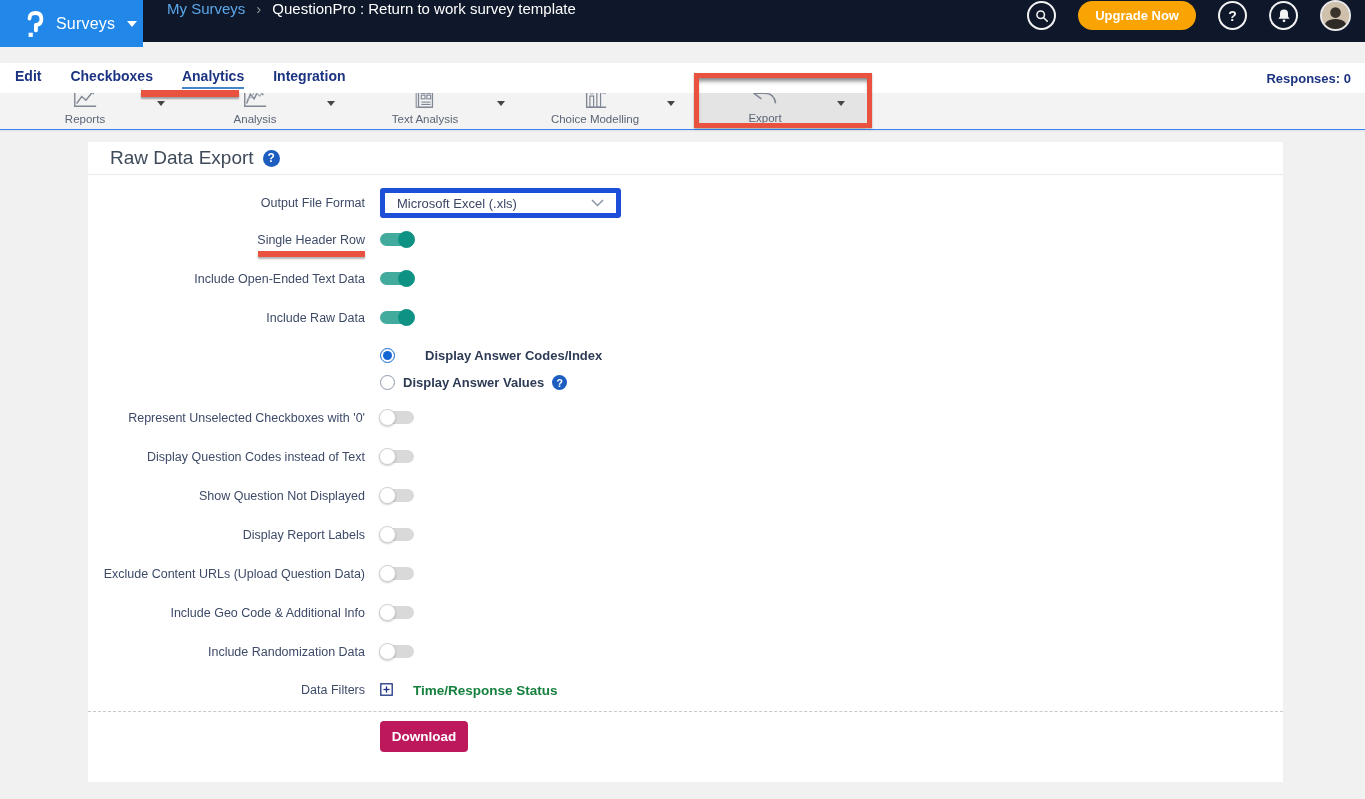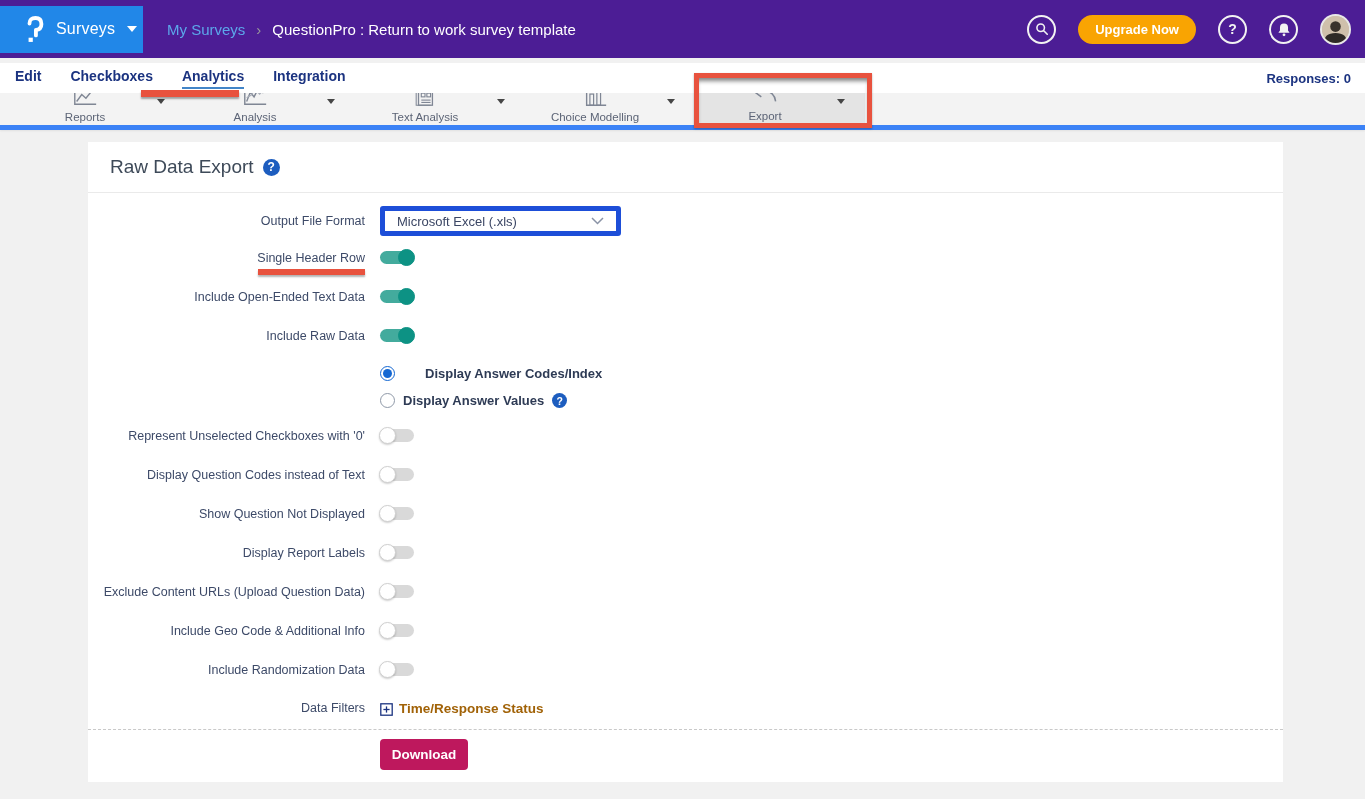--- a/index.html
+++ b/index.html
@@ -1,21 +1,21 @@
 <!DOCTYPE html>
 <html><head>
 <meta charset="utf-8">
 <style>
   * { margin:0; padding:0; box-sizing:border-box; }
   html,body { background:#e9e9e9; }
   body { font-family:"Liberation Sans", sans-serif; }
   #page { position:relative; width:1365px; height:799px; background:#f1f1f1; overflow:hidden; }
 
   
-  .topbar { position:absolute; left:0; top:0; width:1365px; height:58px; background:#4c1d95; display:flex; align-items:center; }
+  .topbar { position:absolute; left:0; top:0; width:1365px; height:42px; background:#0f172a; display:flex; align-items:flex-start; }
   .logo-box { width:143px; height:47px; background:#2187e8; display:flex; align-items:center; padding-left:24px; gap:10px; cursor:pointer; }
   .logo-box .prod { color:#fff; font-size:16px; letter-spacing:.2px; }
   .caret-w { width:0; height:0; border-left:5px solid transparent; border-right:5px solid transparent; border-top:6px solid #fff; margin-left:2px; }
   .crumbs { display:flex; align-items:center; margin-left:24px; gap:11px; }
   .crumb-parent { color:#5ca7ea; font-size:15px; cursor:pointer; }
   .crumb-sep { color:#9a9a9a; font-size:15px; }
   .crumb-current { color:#ffffff; font-size:15px; }
   .top-right { margin-left:auto; display:flex; align-items:center; gap:22px; padding-right:14px; }
   .circ-btn { width:29px; height:29px; border:2px solid #f2f2f2; border-radius:50%; display:flex; align-items:center; justify-content:center; color:#f2f2f2; font-size:14px; font-weight:bold; cursor:pointer; }
   .upgrade { height:29px; border-radius:15px; background:#f9a402; color:#fff; font-size:13px; font-weight:bold; display:flex; align-items:center; padding:0 17px; cursor:pointer; border:none; }
@@ -23,33 +23,33 @@
 
   
   .navrow { position:absolute; left:0; top:63px; width:1365px; height:30px; background:#ffffff; z-index:5; }
   .tabs { display:flex; padding-left:15px; align-items:flex-start; padding-top:5px; }
   .tab { color:#1b3380; font-size:14px; font-weight:bold; margin-right:29px; cursor:pointer; padding-bottom:3px; }
   .tab.on { border-bottom:2px solid #4285c8; }
   .responses { position:absolute; right:14px; top:8px; color:#1b3380; font-size:13px; font-weight:bold; }
   .annot-tab { position:absolute; left:141px; top:27px; width:98px; height:7px; background:#e8523e; box-shadow:0 2px 2px rgba(0,0,0,.35); z-index:6; }
 
   
-  .toolbar { position:absolute; left:0; top:77px; width:1365px; height:53px; background:#f3f3f3; border-top:1px solid #e4e4e4; border-bottom:5px solid #3b82f6; box-shadow:0 1px 2px rgba(0,0,0,.07); }
+  .toolbar { position:absolute; left:0; top:77px; width:1365px; height:53px; background:#f3f3f3; border-top:1px solid #e4e4e4; border-bottom:1px solid #3b82f6; box-shadow:0 1px 2px rgba(0,0,0,.07); }
   .tb-group { position:absolute; top:0; height:100%; width:170px; }
   .tb-group.on { background:#e4e4e4; }
   .tb-main { position:absolute; left:0; top:0; width:140px; height:100%; display:flex; flex-direction:column; align-items:center; justify-content:center; cursor:pointer; padding-top:2px; }
   .tb-label { font-size:11.5px; color:#5c6476; margin-top:3px; }
   .tb-caret { position:absolute; right:12px; top:0; height:100%; width:24px; display:flex; align-items:center; justify-content:center; cursor:pointer; }
   .caret-d { width:0; height:0; border-left:4.5px solid transparent; border-right:4.5px solid transparent; border-top:5.5px solid #454545; }
   .annot-box { position:absolute; left:694px; top:-5px; width:178px; height:55px; border:5px solid #e8523e; box-shadow:inset 0 5px 4px -2px rgba(30,30,30,.55), 0 1px 2px rgba(0,0,0,.3); z-index:7; pointer-events:none; }
   .tbicon { display:block; }
 
   
   .panel { position:absolute; left:88px; top:142px; width:1195px; height:640px; background:#ffffff; }
-  .panel-head { height:51px; display:flex; align-items:center; gap:9px; padding:0 22px; border-bottom:1px solid #eaeaea;text-align:center; }
+  .panel-head { height:33px; display:flex; align-items:center; gap:9px; padding:0 22px; border-bottom:1px solid #eaeaea;text-align:center; }
   .panel-title { font-size:19px; color:#3e4a59; }
   .help { width:17px; height:17px; border-radius:50%; background:#1d5dbf; color:#fff; font-size:12px; font-weight:bold; display:inline-flex; align-items:center; justify-content:center; cursor:pointer; flex:0 0 auto; }
   .help.sm { width:15px; height:15px; font-size:10.5px; }
 
   .form { padding-top:13px; }
   .frow { display:flex; align-items:center; }
   .flabel { width:277px; text-align:right; font-size:12.5px; font-weight:normal; color:#3d4a68; position:relative; line-height:16px; }
   .fctrl { margin-left:15px; display:flex; align-items:center; }
   .annot-underline { position:absolute; right:0; bottom:-9px; width:107px; height:6px; background:#e8523e; box-shadow:0 2px 2px rgba(0,0,0,.3); }
 
@@ -60,21 +60,21 @@
   .toggle .knob { position:absolute; top:-2px; left:-1px; width:17px; height:17px; border-radius:50%; background:#fff; border:1px solid #cfcfcf; box-shadow:0 1px 2px rgba(0,0,0,.2); }
   .toggle.on { background:#43ab9d; }
   .toggle.on .knob { left:auto; right:-1px; background:#0d9284; border-color:#0d9284; box-shadow:none; }
 
   .radiorow { display:flex; align-items:center; padding-left:292px; gap:8px; }
   .radio { width:15px; height:15px; border-radius:50%; border:1px solid #8f99a8; background:#fff; position:relative; cursor:pointer; flex:0 0 auto; }
   .radio.on { border:1.5px solid #1467d2; }
   .radio.on::after { content:""; position:absolute; left:50%; top:50%; width:9px; height:9px; margin:-4.5px 0 0 -4.5px; border-radius:50%; background:#1467d2; }
   .radio-label { font-size:13px; font-weight:bold; color:#2e3b55; }
 
-  .df-link { display:flex; align-items:flex-end; gap:6px; color:#a16207; font-size:13.5px; font-weight:bold; cursor:pointer; }
+  .df-link { display:flex; align-items:flex-start; gap:20px; color:#15803d; font-size:13.5px; font-weight:bold; cursor:pointer; }
 
   .dashed { border-top:1px dashed #c9c9c9; margin-top:13px; }
   .download { margin:9px 0 0 292px; width:88px; height:31px; background:#be185d; border:none; border-radius:4px; color:#fff; font-size:13.5px; font-weight:bold; font-family:"Liberation Sans",sans-serif; cursor:pointer; display:block; }
 
   
   .mb-sel { margin-bottom:13px; }
   .mb-tog { margin-bottom:22px; height:17px; }
   .mb-rad1 { margin-top:3px; margin-bottom:12px;gap:30px; }
   .mb-rad2 { margin-bottom:19px; }
 </style>

